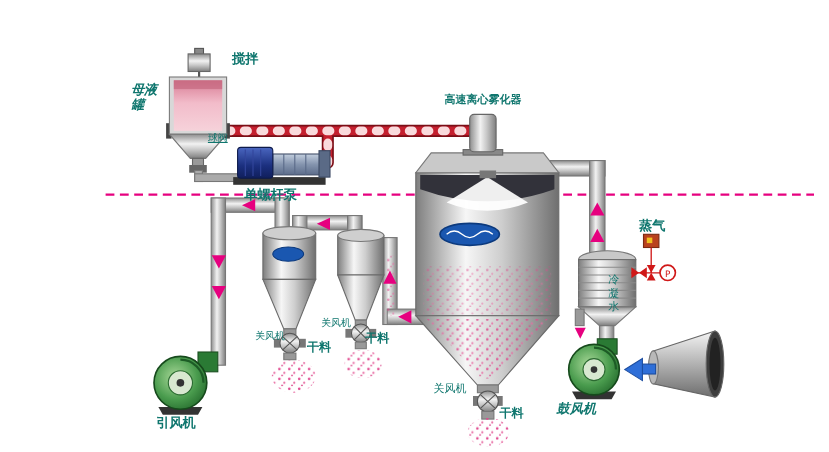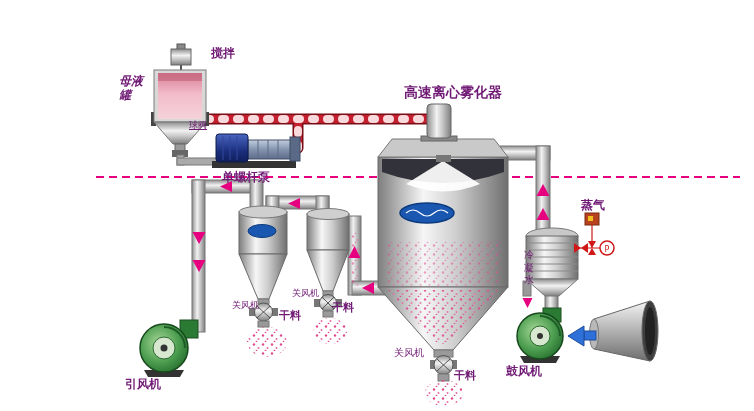--- a/index.html
+++ b/index.html
@@ -1,25 +1,25 @@
 <!DOCTYPE html>
 <html><head>
 <meta charset="utf-8">
 <style>
   html,body{margin:0;padding:0;background:#fff;}
   .stage{position:relative;width:754px;height:411px;background:#ffffff;overflow:hidden;
          font-family:"DejaVu Sans",sans-serif;}
   .stage svg{position:absolute;left:0;top:0;}
-  .lbl{position:absolute;color:#701a75;white-space:nowrap;}
+  .lbl{position:absolute;color:#0f766e;white-space:nowrap;}
   .b{font-weight:bold;}
   .s9{font-size:9px;}
   .s10{font-size:10px;}
   .s11{font-size:11px;}
   .s12{font-size:12px;}
-  .s14{font-size:14px;}
+  .s14{font-size:10px;}
   .wrap{white-space:normal;line-height:1.2;font-style:italic;}
   .vert{white-space:normal;width:13px;word-break:break-all;line-height:1.25;}
 </style>
 </head>
 <body>
 
 <div class="stage">
 
 <svg width="754" height="411" viewBox="0 0 754 411">
   <defs>
@@ -247,23 +247,23 @@
     <polygon points="522.5,298 532.5,298 527.5,308"></polygon>
   </g>
 </svg>
 
 <div class="lbl s12 b" style="left:211px;top:45px;">搅拌</div>
 <div class="lbl s12 b wrap" style="left:119px;top:74px;width:27px;">母液罐</div>
 <div class="lbl s9" style="left:189px;top:119px;text-decoration:underline;">球阀</div>
 <div class="lbl s12 b" style="left:222px;top:169px;">单螺杆泵</div>
 <div class="lbl s14 b" style="left:404px;top:84px;">高速离心雾化器</div>
 <div class="lbl s12 b" style="left:581px;top:197px;">蒸气</div>
-<div class="lbl s10 vert" style="left:524px;top:249px;">冷凝水</div>
-<div class="lbl s12 b" style="left:506px;top:363px;">鼓风机</div>
-<div class="lbl s12 b" style="left:125px;top:376px;">引风机</div>
+<div class="lbl s10 vert" style="left:509px;top:249px;padding-left:44px;">冷凝水</div>
+<div class="lbl s12 b" style="left:506px;top:363px;font-style:italic;">鼓风机</div>
+<div class="lbl s12 b" style="left:142px;top:376px;">引风机</div>
 <div class="lbl s9" style="left:232px;top:299px;">关风机</div>
 <div class="lbl s9" style="left:292px;top:287px;">关风机</div>
 <div class="lbl s10" style="left:394px;top:346px;">关风机</div>
 <div class="lbl s11 b" style="left:279px;top:308px;">干料</div>
 <div class="lbl s11 b" style="left:332px;top:300px;">干料</div>
 <div class="lbl s11 b" style="left:454px;top:368px;">干料</div>
 
 </div>
 
 </body></html>

